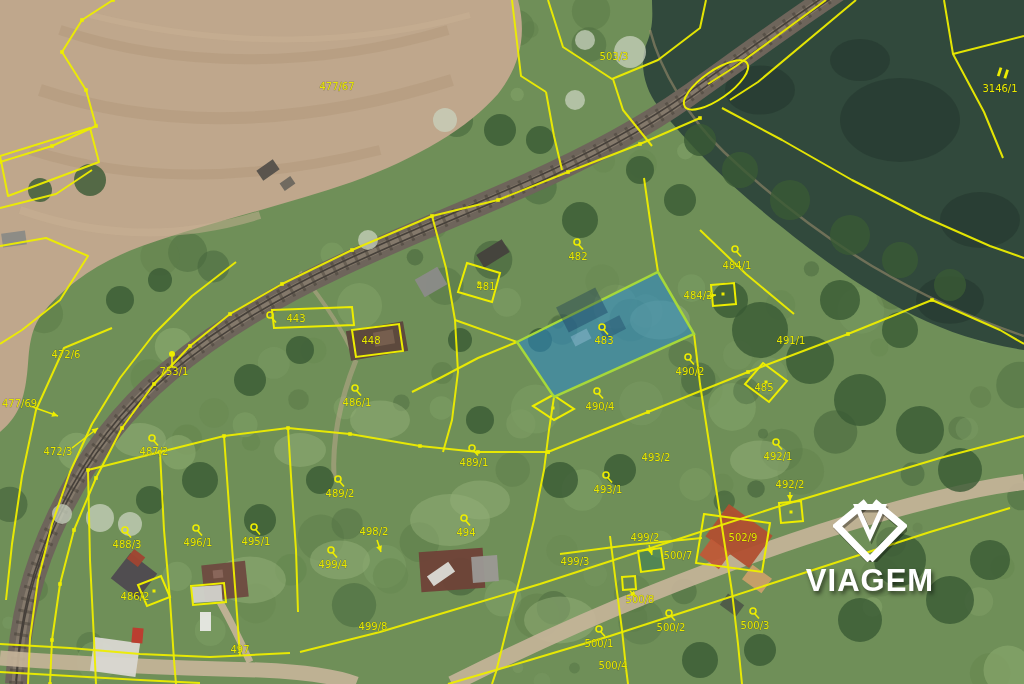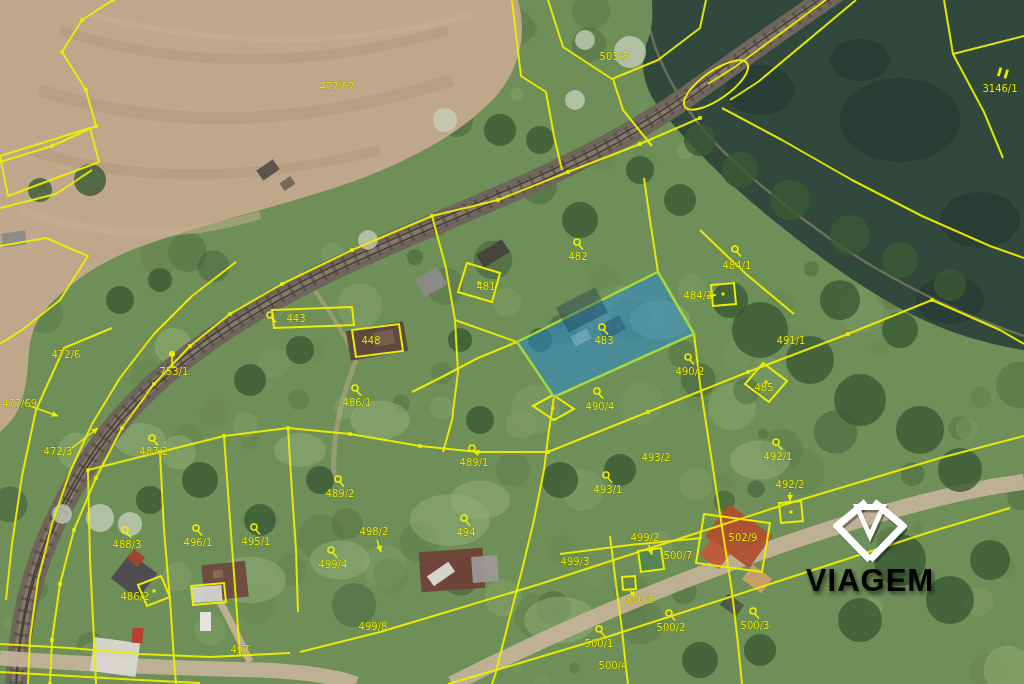--- a/index.html
+++ b/index.html
@@ -1,21 +1,21 @@
 <!DOCTYPE html>
 <html><head>
 <meta charset="utf-8">
 <style>
   html,body{margin:0;padding:0;background:#1b1b1b}
   .stage{position:relative;width:1024px;height:684px;overflow:hidden;
          background:#6f8f58;font-family:"Liberation Sans",sans-serif}
   #map-root,#map-root svg{display:block;width:1024px;height:684px}
   .watermark{position:absolute;left:788px;top:498px;width:164px;text-align:center;pointer-events:none}
   .watermark svg{display:block;margin:0 auto}
-  .wm-text{color:#000000;font-weight:bold;font-size:31px;letter-spacing:1px;line-height:1;
+  .wm-text{color:#ffffff;font-weight:bold;font-size:31px;letter-spacing:1px;line-height:1;
            margin-top:3px;text-shadow:2px 3px 4px rgba(0,0,0,.55);
            font-family:"Liberation Sans",sans-serif}
 </style>
 </head>
 <body>
 
 <div class="stage">
   <div id="map-root">
       <svg viewBox="0 0 1024 684" width="1024" height="684">
         <rect x="0" y="0" width="1024" height="684" fill="#6f8f58"></rect>

